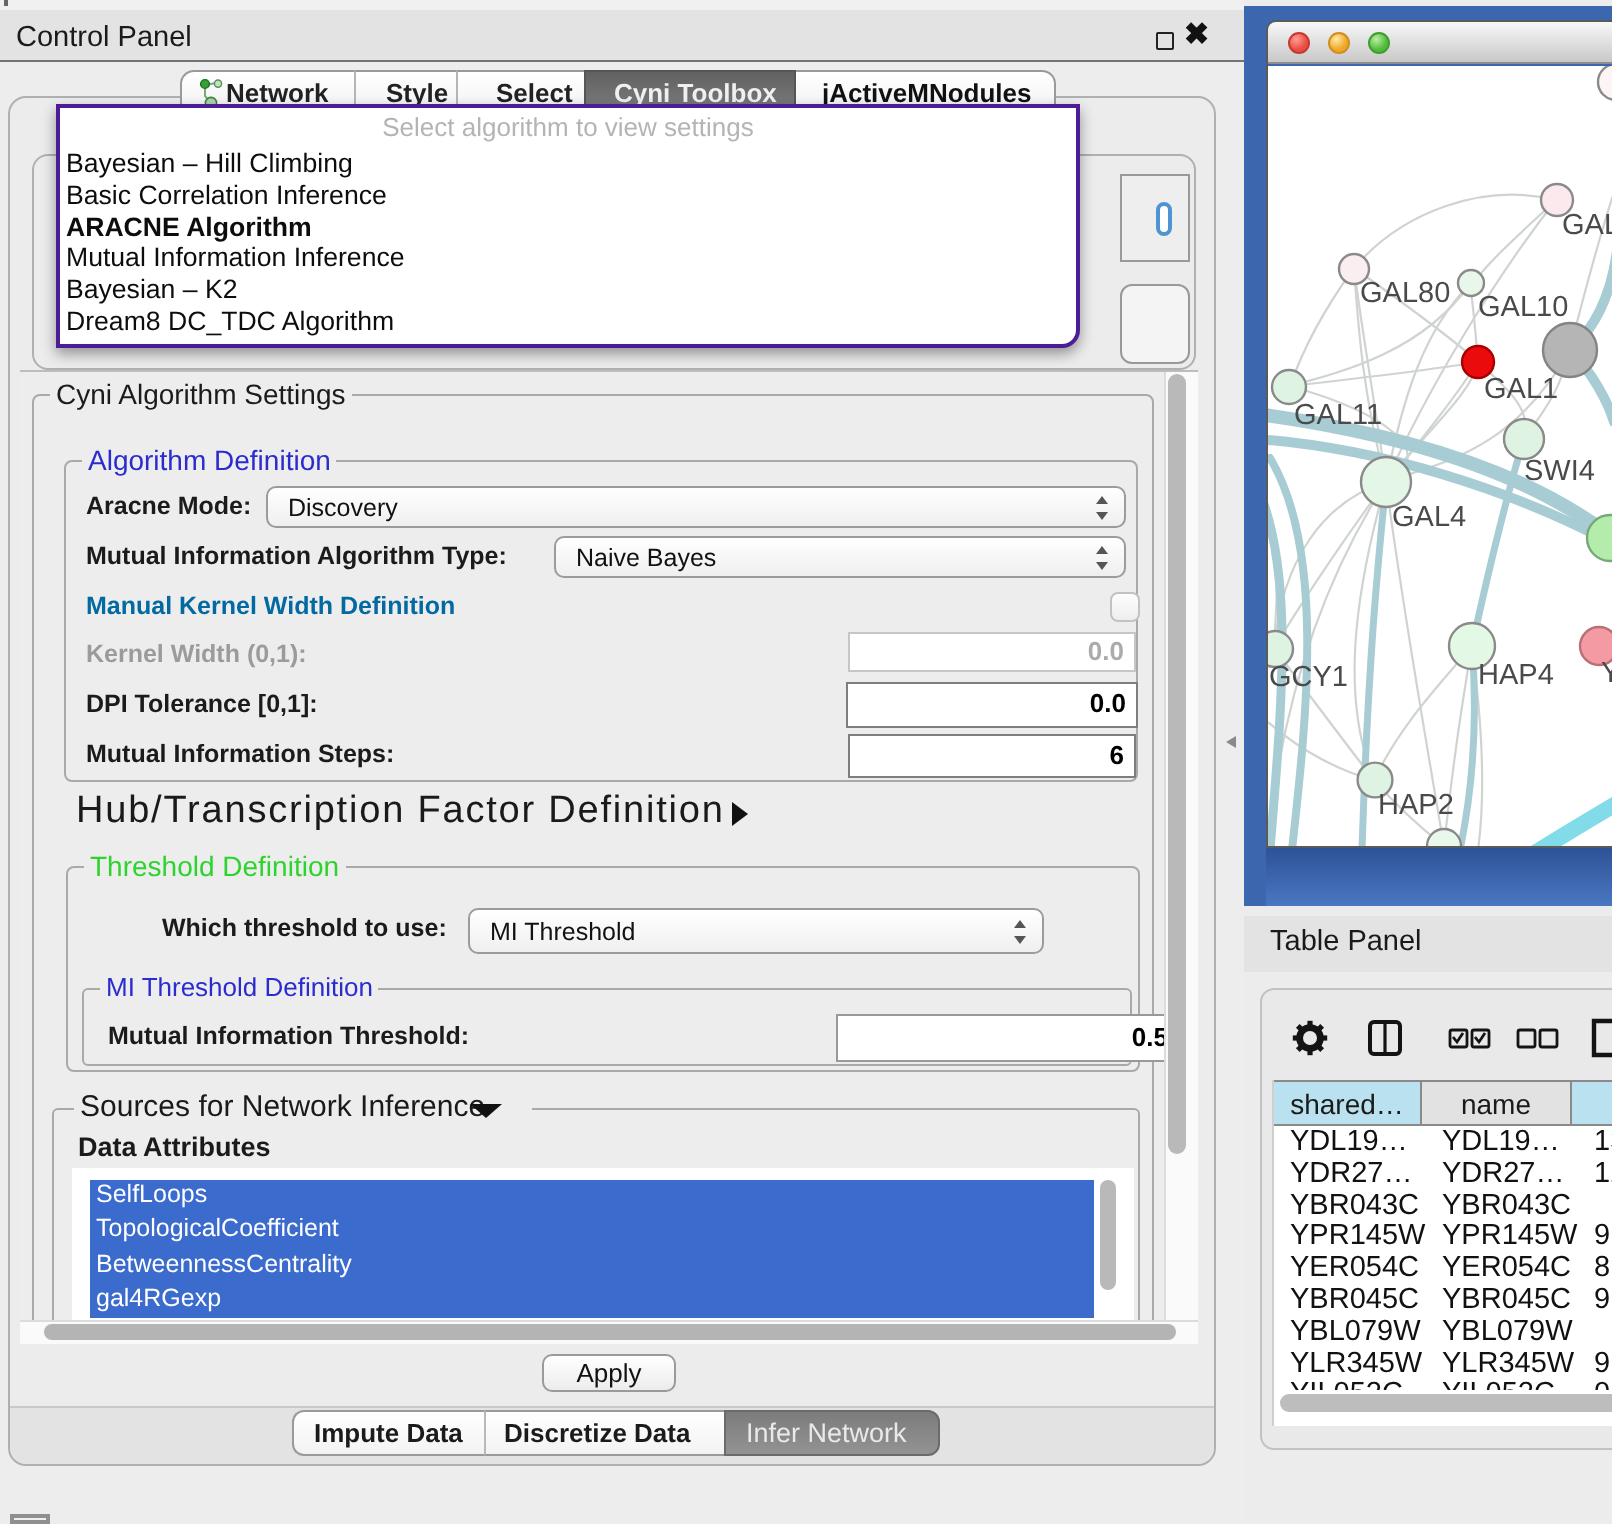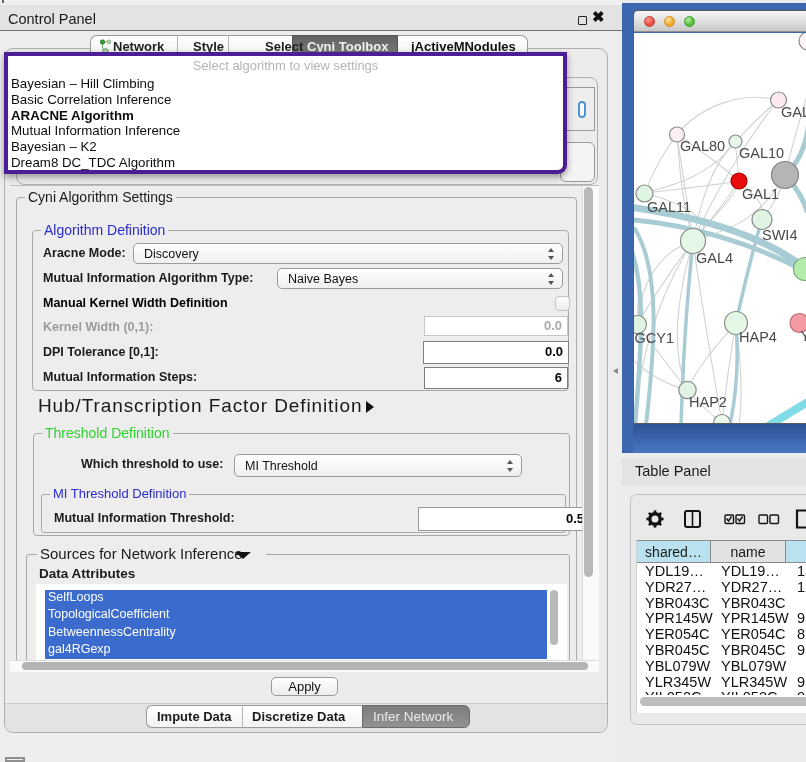--- a/index.html
+++ b/index.html
@@ -44,21 +44,21 @@
   <div class="abs" style="left:202px;top:0;width:106px;height:23px;background:linear-gradient(#616161,#7e7e7e);border:1px solid #565656;"></div>
   <div class="abs" style="left:308px;top:0;width:130px;height:23px;background:linear-gradient(#ffffff,#f1f1f1);border:1px solid #9a9a9a;border-left:none;border-radius:0 7px 0 0;"></div>
   <svg class="abs" style="left:9px;top:4px;" width="13" height="16" viewBox="0 0 13 16">
     <path d="M3.5 3.5 L3.5 9 L6 12 M3.5 3.5 L9 2.5" stroke="#7aa87a" stroke-width="1" fill="none"></path>
     <circle cx="3.5" cy="3" r="2.2" fill="#35a035" stroke="#1e7020" stroke-width="0.7"></circle>
     <circle cx="10" cy="2.8" r="1.8" fill="#bfe3bf" stroke="#5a8f5a" stroke-width="0.7"></circle>
     <circle cx="6.5" cy="12.5" r="2.8" fill="#a8d6a8" stroke="#3f7f3f" stroke-width="0.8"></circle>
   </svg>
   <div class="abs" style="left:23px;top:4px;font-size:13px;font-weight:bold;color:#222;white-space:nowrap;">Network</div>
   <div class="abs" style="left:103px;top:4px;font-size:13px;font-weight:bold;color:#222;white-space:nowrap;">Style</div>
-  <div class="abs" style="left:158px;top:4px;font-size:13px;font-weight:bold;color:#222;white-space:nowrap;margin-left:17px;">Select</div>
+  <div class="abs" style="left:158px;top:4px;font-size:13px;font-weight:bold;color:#222;white-space:nowrap;">Select</div>
   <div class="abs" style="left:217px;top:4px;font-size:13px;font-weight:bold;color:#f0f0f0;white-space:nowrap;">Cyni Toolbox</div>
   <div class="abs" style="left:321px;top:4px;font-size:13px;font-weight:bold;color:#111;white-space:nowrap;">jActiveMNodules</div>
 </div>
 
 <div class="abs" style="left:10px;top:185px;width:589px;height:487px;border-top:1px solid #bdbdbd;background:#ededed;overflow:hidden;">
 
  <div class="grp" style="left:6px;top:11px;width:561px;height:500px;">
       <span style="color:#1b1b1b;font-size:14px;">Cyni Algorithm Settings</span>
     </div>
 
@@ -68,21 +68,21 @@
  <div class="abs boldlab" style="left:33px;top:60px;">Aracne Mode:</div>
  <div class="combo" style="left:123px;top:57px;width:430px;height:21px;padding-left:24px;">
       <span class="ct">Discovery</span>
       <span class="carr"></span>
     </div>
  <div class="abs boldlab" style="left:33px;top:85px;">Mutual Information Algorithm Type:</div>
  <div class="combo" style="left:267px;top:82px;width:286px;height:21px;">
       <span class="ct">Naive Bayes</span>
       <span class="carr"></span>
     </div>
- <div class="abs boldlab" style="left:33px;top:110px;color:#000000;text-align:center;">Manual Kernel Width Definition</div>
+ <div class="abs boldlab" style="left:33px;top:110px;color:#0369a1;text-align:center;">Manual Kernel Width Definition</div>
  <div class="abs" style="left:545px;top:110px;width:14.5px;height:14.5px;border:1px solid #c2c2c2;border-radius:4px;background:linear-gradient(#fdfdfd,#eee);"></div>
  <div class="abs boldlab" style="left:33px;top:134px;color:#9b9b9b;">Kernel Width (0,1):</div>
  <div class="tfield" style="left:414px;top:130px;width:144px;height:20px;border:1px solid #c6c6c6;color:#ababab;line-height:18px;">0.0</div>
  <div class="abs boldlab" style="left:33px;top:159px;">DPI Tolerance [0,1]:</div>
  <div class="tfield" style="left:413px;top:155px;width:146px;height:23px;border:1.5px solid #7e7e7e;color:#000;line-height:20px;">0.0</div>
  <div class="abs boldlab" style="left:33px;top:184px;">Mutual Information Steps:</div>
  <div class="tfield" style="left:414px;top:181px;width:144px;height:22px;border:1px solid #7e7e7e;color:#000;line-height:20px;">6</div>
 
  <div class="abs" style="left:28px;top:209px;font-size:19px;letter-spacing:0.9px;color:#1a1a1a;white-space:nowrap;">Hub/Transcription Factor Definition</div>
  <div class="abs" style="left:356px;top:215px;width:0;height:0;border-top:6px solid transparent;border-bottom:6px solid transparent;border-left:8.5px solid #111;"></div>
@@ -126,21 +126,21 @@
 <div class="abs" style="left:146px;top:705px;height:24px;">
   <div class="abs" style="left:0;top:0;width:96px;height:23px;background:linear-gradient(#ffffff,#f3f3f3);border:1px solid #9a9a9a;border-right:none;border-radius:6px 0 0 6px;"></div>
   <div class="abs" style="left:96px;top:0;width:120px;height:23px;background:linear-gradient(#ffffff,#f3f3f3);border-top:1px solid #9a9a9a;border-bottom:1px solid #9a9a9a;border-left:1px solid #b9b9b9;"></div>
   <div class="abs" style="left:216px;top:0;width:108px;height:23px;background:linear-gradient(#7c7c7c,#939393);border:1px solid #6b6b6b;border-radius:0 6px 6px 0;"></div>
   <div class="abs" style="left:11px;top:4px;font-size:13px;font-weight:bold;color:#1b1b1b;white-space:nowrap;">Impute Data</div>
   <div class="abs" style="left:106px;top:4px;font-size:13px;font-weight:bold;color:#1b1b1b;white-space:nowrap;">Discretize Data</div>
   <div class="abs" style="left:227px;top:4px;font-size:13.5px;color:#e9e9e9;white-space:nowrap;">Infer Network</div>
 </div>
 <div class="abs" style="left:5px;top:757px;width:20px;height:5px;border:2px solid #8f8f8f;background:#f0f0f0;"></div>
 
-<div class="abs" style="left:4px;top:52px;width:563px;height:122px;background:#fff;border:4px solid #4c1d95;border-radius:0 0 9px 0;box-shadow:0 3px 7px rgba(0,0,0,0.38);">
+<div class="abs" style="left:28px;top:52px;width:512px;height:122px;background:#fff;border:2px solid #4c1d95;border-radius:0 0 9px 0;box-shadow:0 3px 7px rgba(0,0,0,0.38);">
   <div style="text-align:center;font-size:13px;color:#b4b4b4;padding-top:2px;height:20px;">Select algorithm to view settings</div>
   <div style="font-size:13.3px;color:#0d0d0d;line-height:15.8px;padding-left:3px;white-space:pre;">Bayesian – Hill Climbing
 Basic Correlation Inference
 <b>ARACNE Algorithm</b>
 Mutual Information Inference
 Bayesian – K2
 Dream8 DC_TDC Algorithm</div>
 </div>
 
 <div class="abs" style="left:613px;top:368px;width:0;height:0;border-top:3.5px solid transparent;border-bottom:3.5px solid transparent;border-right:5px solid #8a8a8a;"></div>

